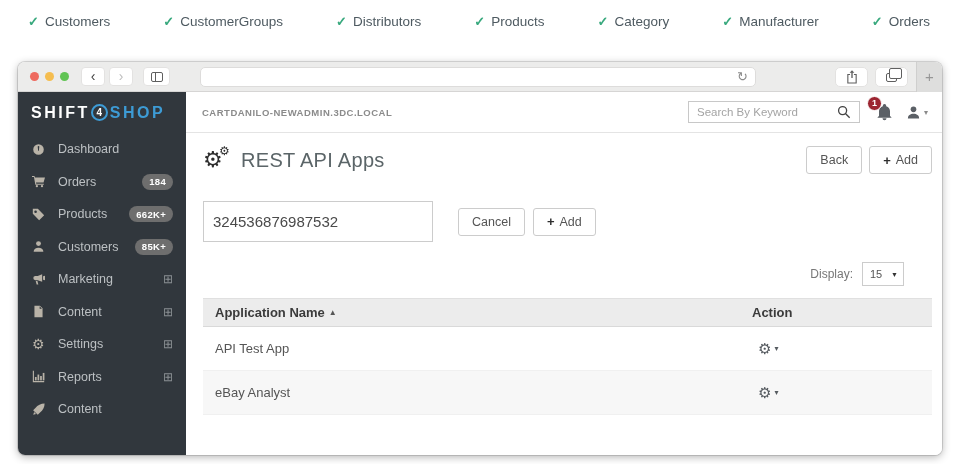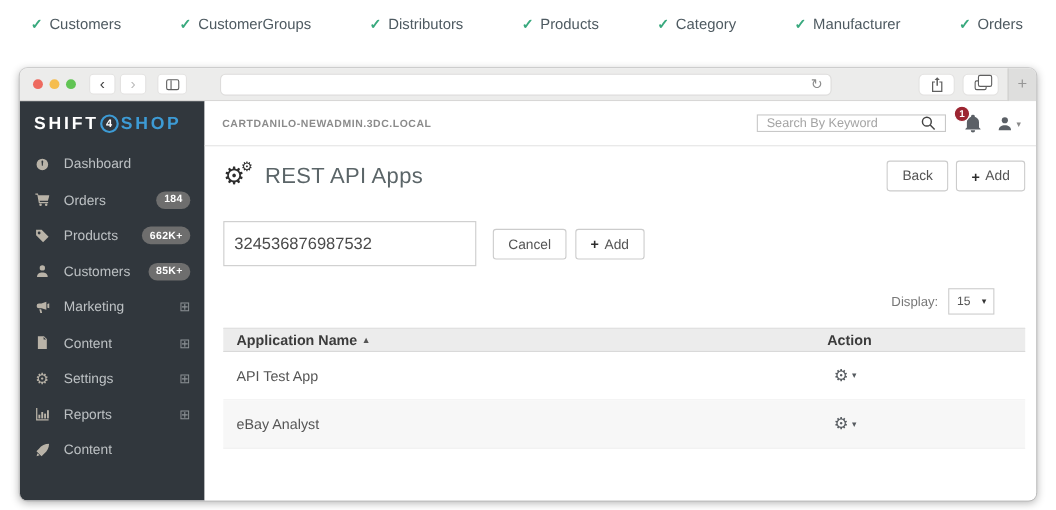--- a/index.html
+++ b/index.html
@@ -68,21 +68,21 @@
   .mi-label { flex:1; }
   .count-badge { background:#6e6e6e; color:#fff; font-size:9.5px; font-weight:bold;
     padding:2.5px 7px; border-radius:9px; letter-spacing:.3px; }
   .expand-icon { color:#8a8f93; font-size:12px; line-height:1; }
 
   
   .main { flex:1; background:#fff; display:flex; flex-direction:column; min-width:0; }
   .admin-topbar { height:41px; flex:0 0 41px; border-bottom:1px solid #e4e4e4;
     display:flex; align-items:center; padding:0 14px 0 16px; }
   .domain { font-size:9.5px; font-weight:bold; color:#8b8b8b; letter-spacing:.5px; }
-  .search-wrap { margin-left:auto; width:172px; height:16px; border:1px solid #c8c8c8;
+  .search-wrap { margin-left:auto; width:172px; height:22px; border:1px solid #c8c8c8;
     display:flex; align-items:center; padding:0 8px; background:#fff;justify-content:center; }
   .search-wrap input { flex:1; border:none; outline:none; font-size:11.5px; color:#555; min-width:0;
     font-family:"Liberation Sans", sans-serif; }
   .search-wrap input::placeholder { color:#a4a4a4; }
   .icon-svg { display:block; }
   .bell-wrap { position:relative; margin-left:16px; cursor:pointer; }
   .notif-badge { position:absolute; top:-8px; left:-9px; min-width:15px; height:15px;
     background:#9c2531; color:#fff; font-size:9px; font-weight:bold; border-radius:50%;
     display:flex; align-items:center; justify-content:center; border:1px solid #fff; }
   .user-wrap { margin-left:13px; display:flex; align-items:center; gap:3px; cursor:pointer; }
@@ -99,33 +99,33 @@
   .btn { background:#fff; border:1px solid #ccc; border-radius:3px; color:#555;
     font-size:12.5px; padding:6px 13px; display:flex; align-items:center; gap:5px; cursor:pointer;
     font-family:"Liberation Sans", sans-serif; }
   .btn .plus { font-weight:bold; color:#2e2e2e; font-size:13px; line-height:1; }
 
   .pk-form { margin-top:27px; }
   .pk-label { font-size:12.5px; color:#555; margin-bottom:7px; }
   .pk-row { display:flex; align-items:center; }
   .pk-input { width:230px; height:41px; border:1px solid #ccc; padding:0 9px;
     font-size:15px; color:#4a4a4a; outline:none; font-family:"Liberation Sans", sans-serif; }
-  .pk-row .btn.cancel { margin-left:15px; }
+  .pk-row .btn.cancel { margin-left:25px; }
   .pk-row .btn.add { margin-left:8px; }
 
   .display-row { display:flex; justify-content:flex-end; align-items:center;
     gap:9px; margin-top:20px; padding-right:28px; }
   .display-label { font-size:12px; color:#777; }
   .select-box { width:42px; height:24px; border:1px solid #ccc; background:#fff;
     display:flex; align-items:center; justify-content:space-between; padding:0 5px 0 7px;
     font-size:11px; color:#555; cursor:pointer; }
   .select-box .caret { font-size:7px; color:#333; }
 
   .table { margin-top:12px; margin-right:0; }
-  .t-head { display:flex; align-items:center; height:22px; background:#ececec;
+  .t-head { display:flex; align-items:center; height:29px; background:#ececec;
     border-top:1px solid #e0e0e0; border-bottom:1px solid #d9d9d9;
     font-size:13px; font-weight:bold; color:#3b3b3b; }
   .col-name { flex:1; padding-left:12px; display:flex; align-items:center; gap:4px; }
   .col-action { width:180px; flex:0 0 180px; }
   .sort-arrow { font-size:8px; color:#555; }
   .t-row { display:flex; align-items:center; height:44px; font-size:13px; color:#555;
     border-bottom:1px solid #f0f0f0; }
   .t-row:nth-child(even) { background:#f7f7f7; }
   .row-action-button { display:inline-flex; align-items:center; gap:3px; margin-left:6px;
     color:#565b60; cursor:pointer; background:none; border:none; font-family:inherit; }

